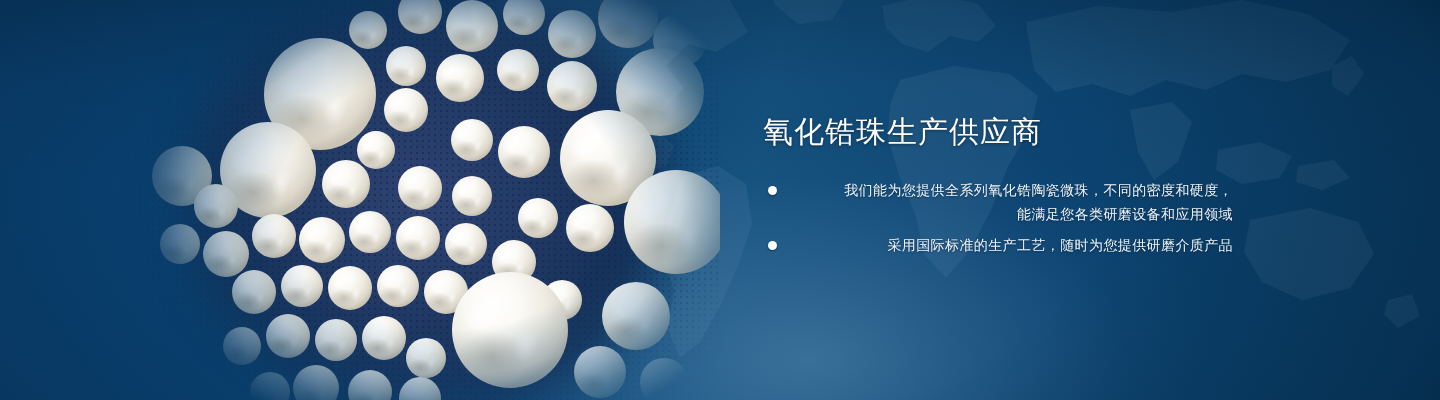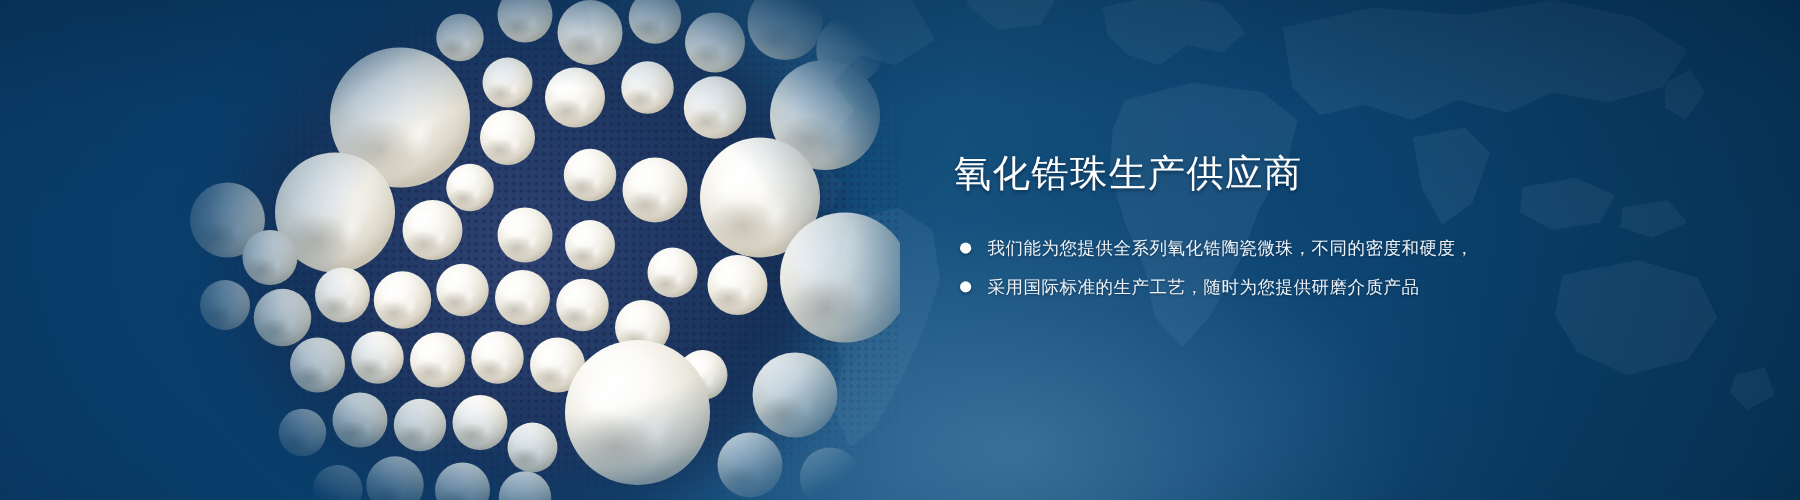--- a/index.html
+++ b/index.html
@@ -93,37 +93,38 @@
     background-size: 6px 6px;
     opacity: 0.85;
   }
   .beads { position: absolute; inset: 0; }
   .beads svg { display: block; width: 100%; height: 100%; }
 
   
   .copy {
     position: absolute;
     left: 763px;
-    top: 120px;
+    top: 112px;
     width: 470px;
   }
   .headline {
     margin: 0;
     font-size: 30px;
     line-height: 40px;
     font-weight: 400;
     color: #fdfdfd;
     letter-spacing: 1px;
     text-shadow: 0 1px 3px rgba(0,20,45,0.55);
     white-space: nowrap;
   }
   .bullets {
     list-style: none;
     margin: 26px 0 0 0;
     padding: 0;
+    text-align: right;
   }
   .bullet {
     position: relative;
     padding-left: 27px;
     margin-bottom: 7px;
     font-size: 14px;
     line-height: 24px;
     color: #f0f4f8;
     letter-spacing: 0.4px;
     text-shadow: 0 1px 2px rgba(0,18,40,0.45);
@@ -290,20 +291,21 @@
 
   <div class="bg-vignette"></div>
 
   <div class="copy">
     <h1 class="headline">氧化锆珠生产供应商</h1>
 
     <ul class="bullets">
       <li class="bullet">
         <span class="dot"></span>
         <span class="line">我们能为您提供全系列氧化锆陶瓷微珠，不同的密度和硬度，</span>
+        <span class="line">能满足您各类研磨设备和应用领域</span>
       </li>
       <li class="bullet">
         <span class="dot"></span>
         <span class="line">采用国际标准的生产工艺，随时为您提供研磨介质产品</span>
       </li>
     </ul>
   </div>
 
 </div>
 

